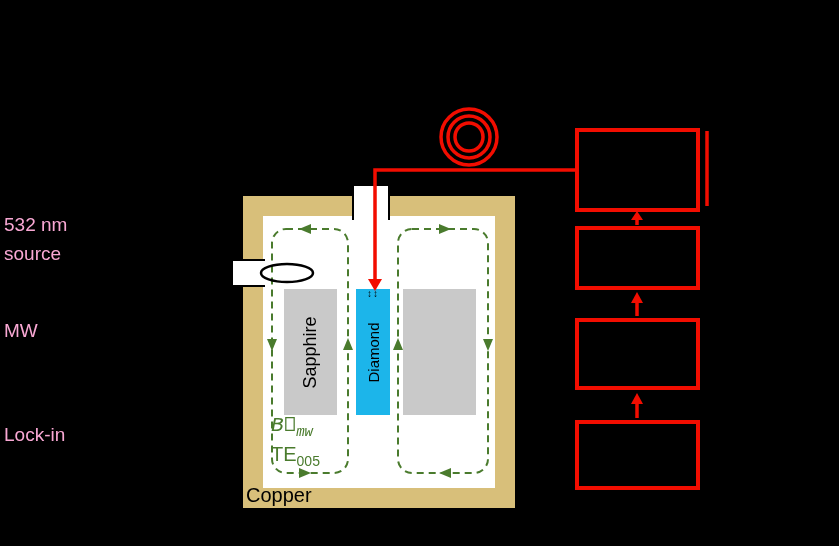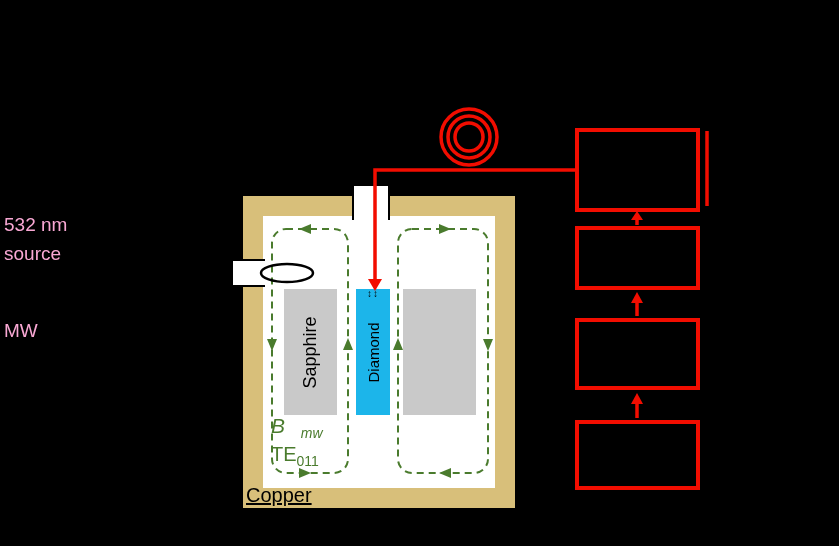--- a/index.html
+++ b/index.html
@@ -15,23 +15,23 @@
         border:2px solid #000;border-right:none;box-sizing:border-box;}
   .block{display:flex;align-items:center;justify-content:center;}
   .sapphire{left:284px;top:289px;width:53px;height:126px;background:#c9c9c9;}
   .diamond{left:356px;top:289px;width:34px;height:126px;background:#1cb5ea;}
   .grayblock{left:403px;top:289px;width:73px;height:126px;background:#c9c9c9;}
   .vtext{transform:rotate(-90deg);white-space:nowrap;color:#000;font-size:18px;}
   .vtext.small{font-size:15px;}
   .axismarks{position:absolute;top:0;left:0;width:100%;text-align:center;
              color:#000;font-size:10px;letter-spacing:1px;line-height:10px;}
   
-  .copper-label{left:246px;top:484px;color:#000;font-size:20px;text-decoration:underline;}
+  .copper-label{left:246px;top:484px;color:#000;font-size:20px;}
   .green-label{color:#4a7b2d;}
-  .bfield{left:271px;top:414px;font-family:Liberation Sans, sans-serif;
+  .bfield{left:271px;top:414px;font-family:Liberation Mono, monospace;
           font-style:italic;font-size:21px;}
   .bfield sub{font-size:14px;}
   .mode{left:271px;top:443px;font-size:20px;}
   .mode sub{font-size:14px;}
   
   .instr{left:4px;width:180px;color:#f9a8d4;font-size:19px;line-height:29px;}
   .instr-a{top:210px;}
   .instr-b{top:316px;}
   .instr-c{top:420px;}
   
@@ -93,33 +93,34 @@
     <line x1="637" y1="316" x2="637" y2="302" stroke-width="3.5" stroke="#f20d00"></line>
     <polygon points="631,303 643,303 637,292" fill="#f20d00"></polygon>
     <line x1="637" y1="418" x2="637" y2="403" stroke-width="3.5" stroke="#f20d00"></line>
     <polygon points="631,404 643,404 637,393" fill="#f20d00"></polygon>
   </svg>
 
   <div class="abs green-label bfield">
     <span>B⃗</span><sub>mw</sub>
   </div>
   <div class="abs green-label mode">
-    <span>TE</span><sub>011</sub>
+    <span>TE</span><sub>005</sub>
   </div>
 
   <div class="abs copper-label">Copper</div>
 
   <div class="abs instr instr-a">
     <div>532 nm</div>
     <div>source</div>
   </div>
   <div class="abs instr instr-b">
     <div>MW</div>
   </div>
   <div class="abs instr instr-c">
+    <div>Lock-in</div>
   </div>
 
   <div class="abs rbox rbox1">
     <span></span>
   </div>
   <div class="abs rbox rbox2">
     <span></span>
   </div>
   <div class="abs rbox rbox3">
     <span></span>

